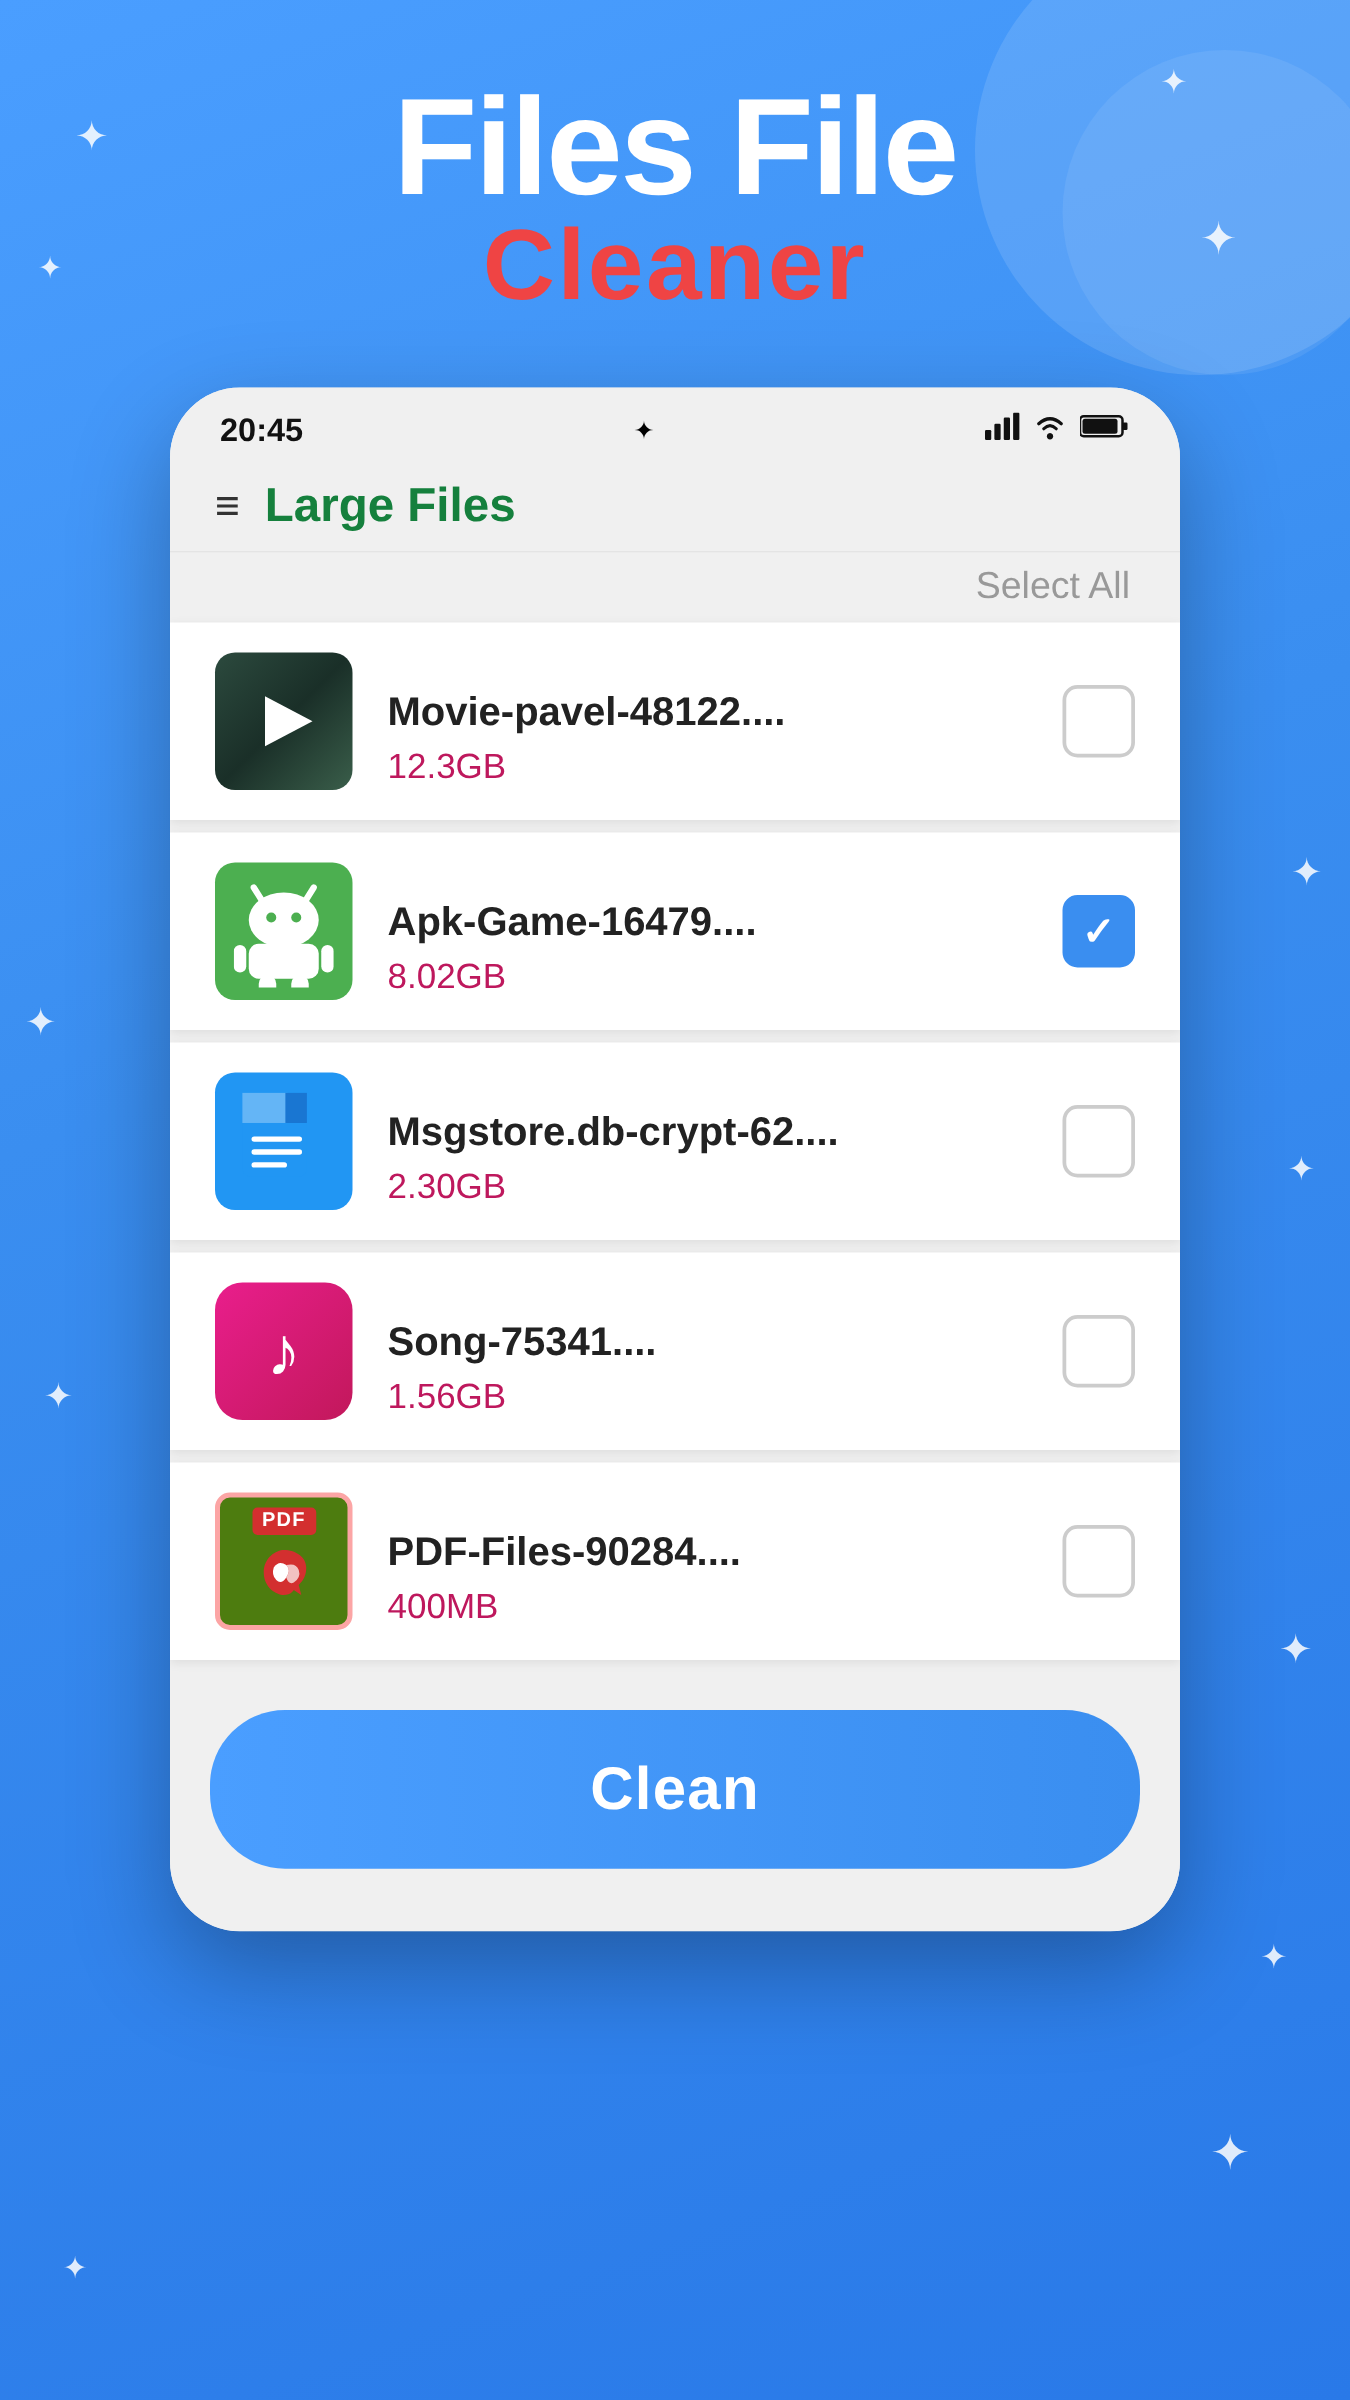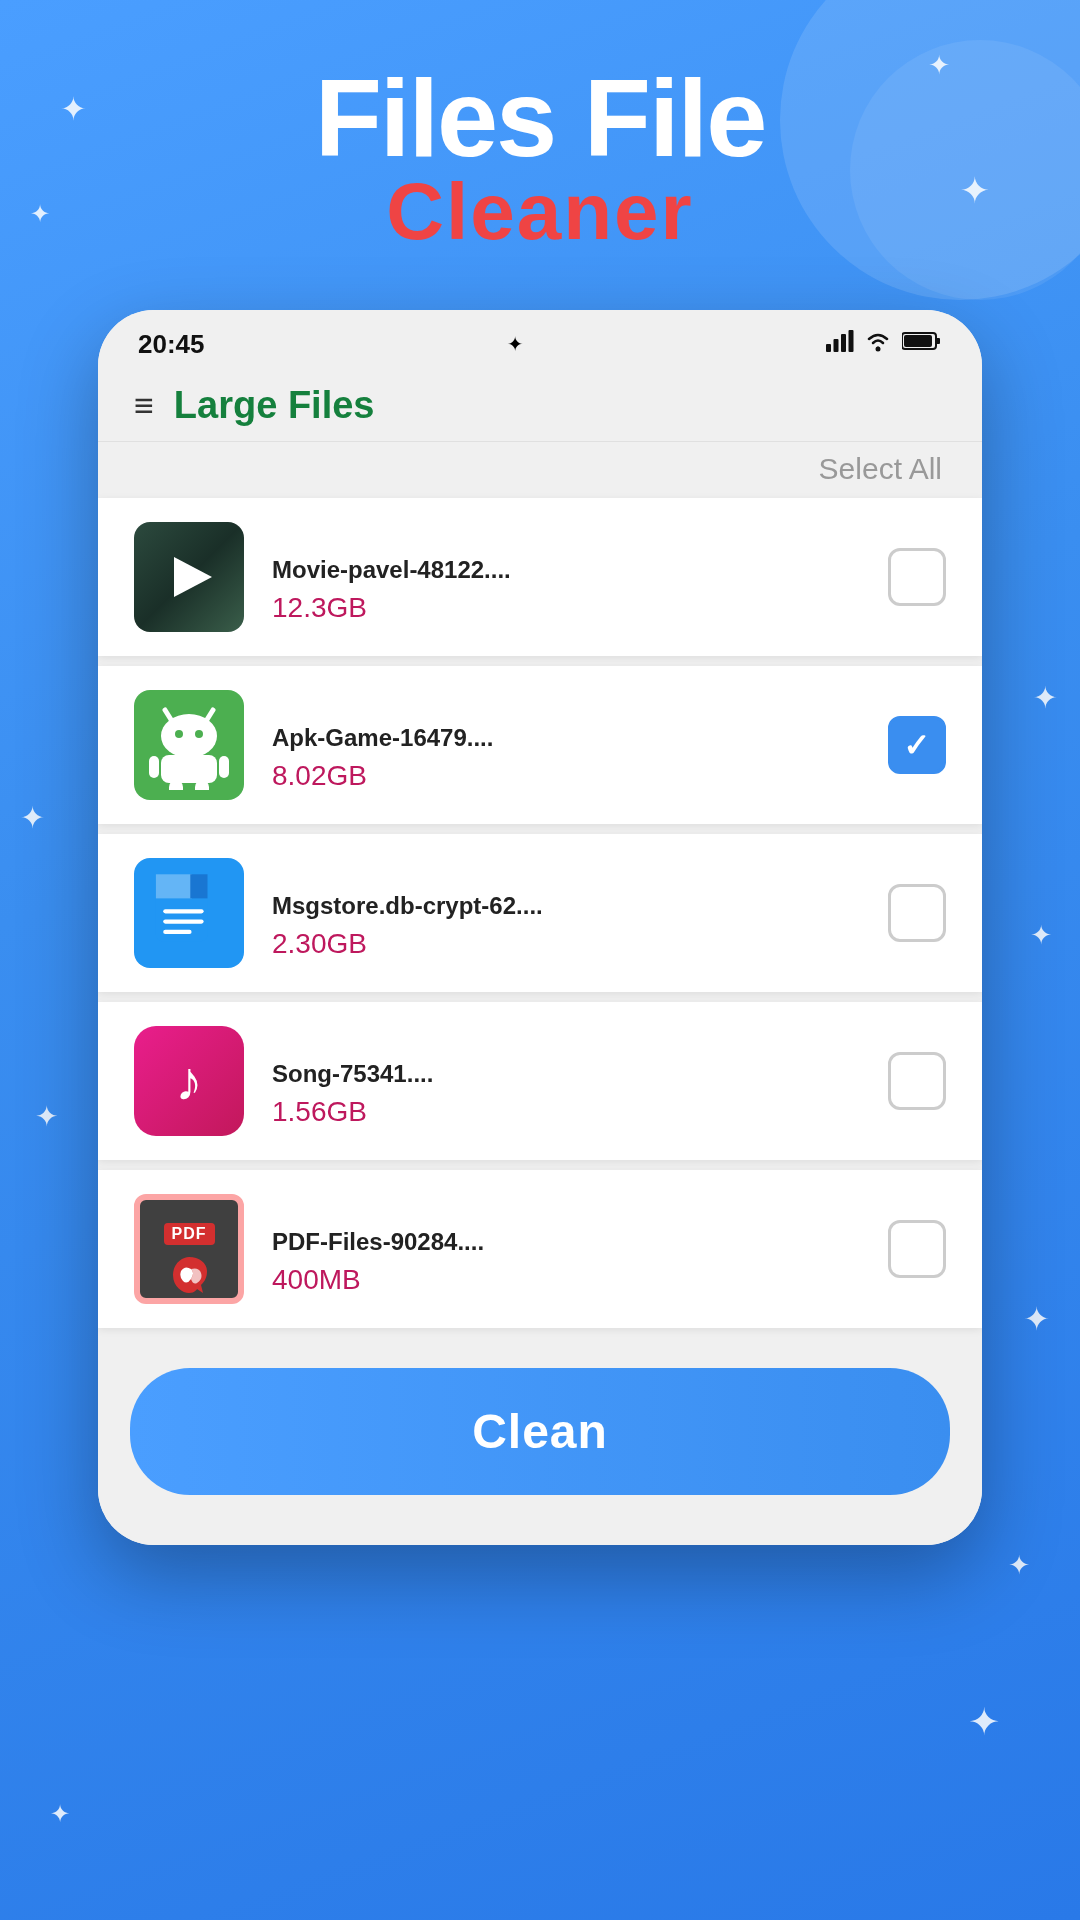--- a/index.html
+++ b/index.html
@@ -63,21 +63,21 @@
       letter-spacing: 2px;
       margin-top: -10px;
     }
 
     
     .phone-mockup {
       position: absolute;
       top: 310px;
       left: 50%;
       transform: translateX(-50%);
-      width: 884px;
+      width: 808px;
       background: #f0f0f0;
       border-radius: 56px;
       box-shadow: 0 30px 80px rgba(0,0,0,0.3);
       overflow: hidden;
       z-index: 3;
       padding-bottom: 0;
     }
 
     
     .status-bar {
@@ -204,44 +204,44 @@
       background: linear-gradient(135deg, #e91e8c, #c2185b);
       border-radius: 22px;
     }
     .music-note {
       font-size: 55px;
       color: white;
     }
 
     
     .file-icon.pdf {
-      background: #404040;
-      border: 6px solid #fca5a5;
+      background: #4d7c0f;
+      border: 4px solid #fca5a5;
       flex-direction: column;
       align-items: center;
       justify-content: flex-start;
-      padding: 23px 6px 6px;
+      padding: 8px 6px 6px;
       border-radius: 12px;
     }
     .pdf-badge {
       background: #d32f2f;
       color: white;
       font-size: 16px;
       font-weight: 900;
       padding: 2px 8px;
       border-radius: 4px;
       letter-spacing: 1px;
       margin-bottom: 4px;
     }
 
     .file-info {
       flex: 1;
     }
     .file-name {
-      font-size: 24px;
+      font-size: 32px;
       font-weight: 600;
       color: #222;
       line-height: 1.3;
       margin-top: 24px;
     }
     .file-size {
       font-size: 28px;
       color: #be185d;
       margin-top: 6px;
     }

